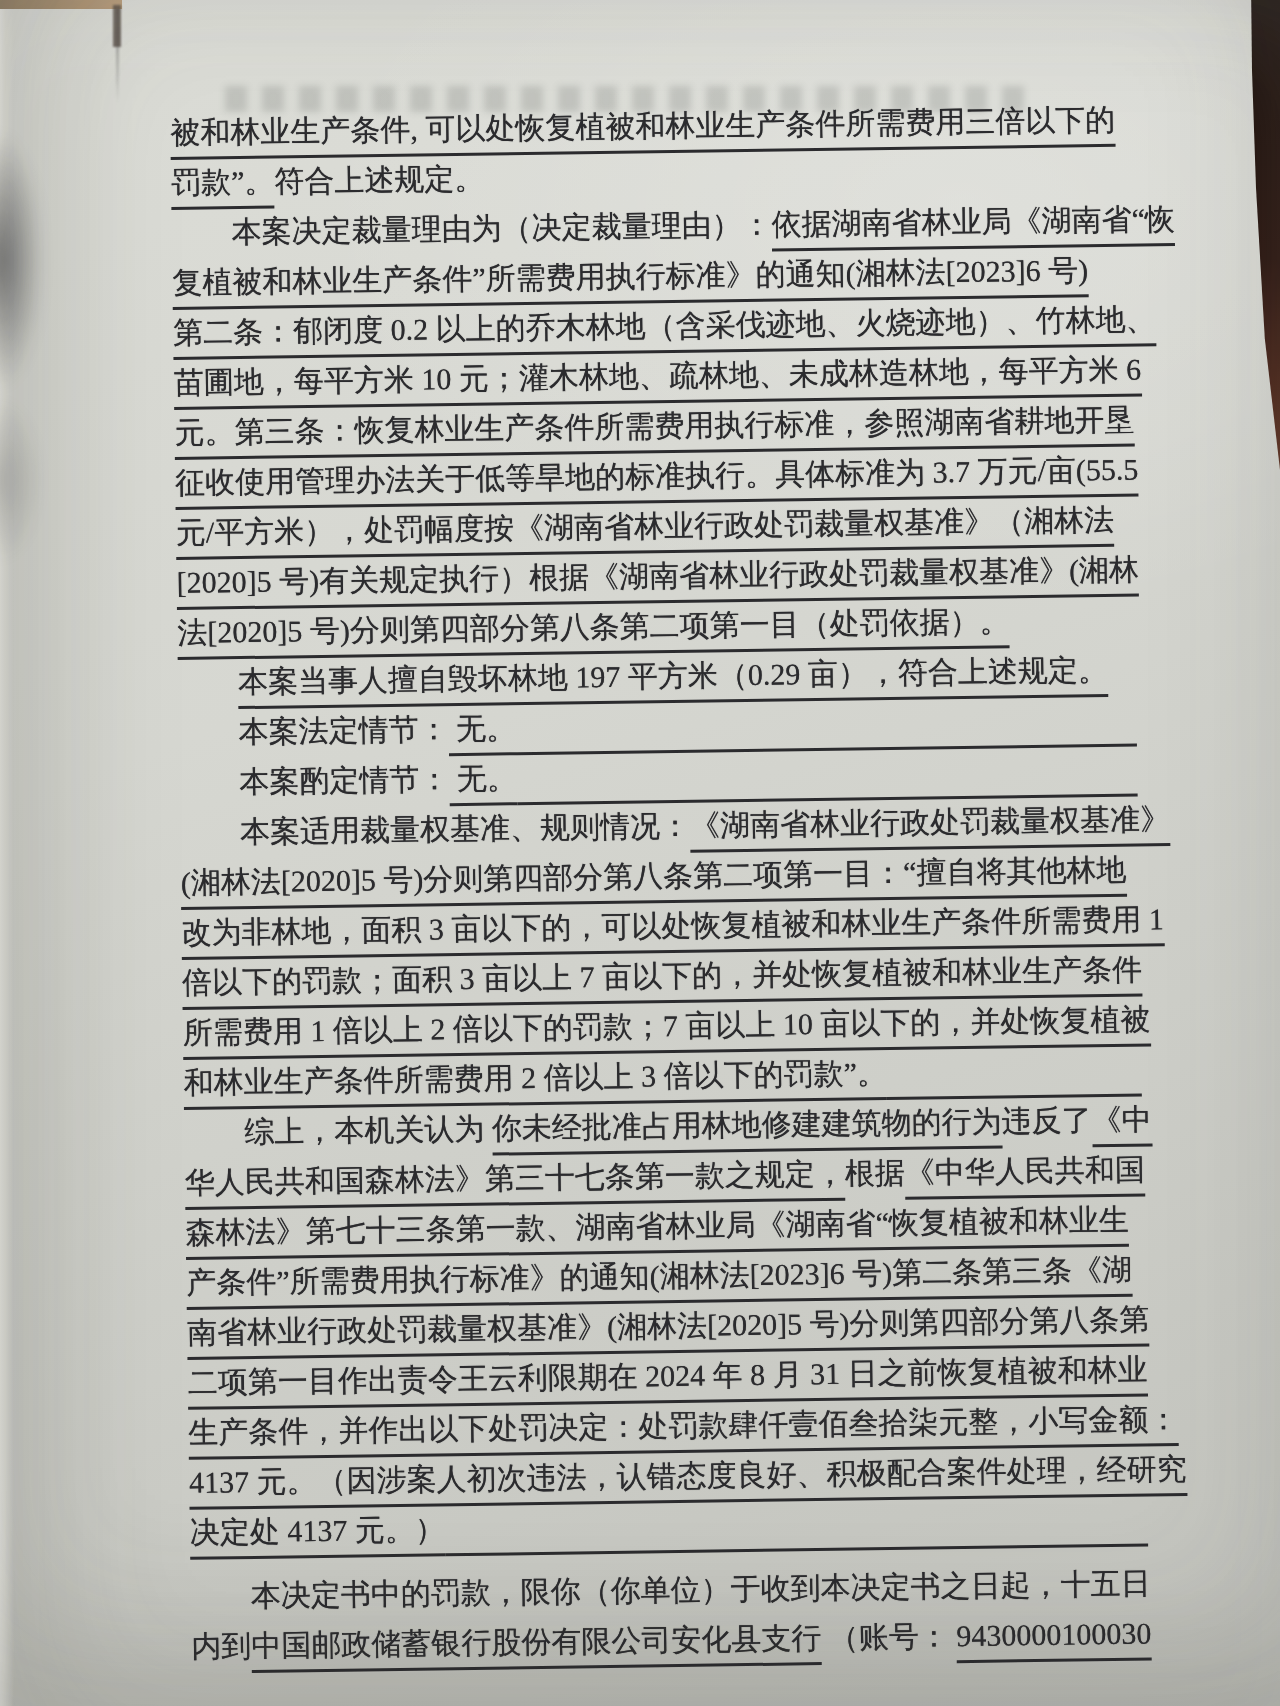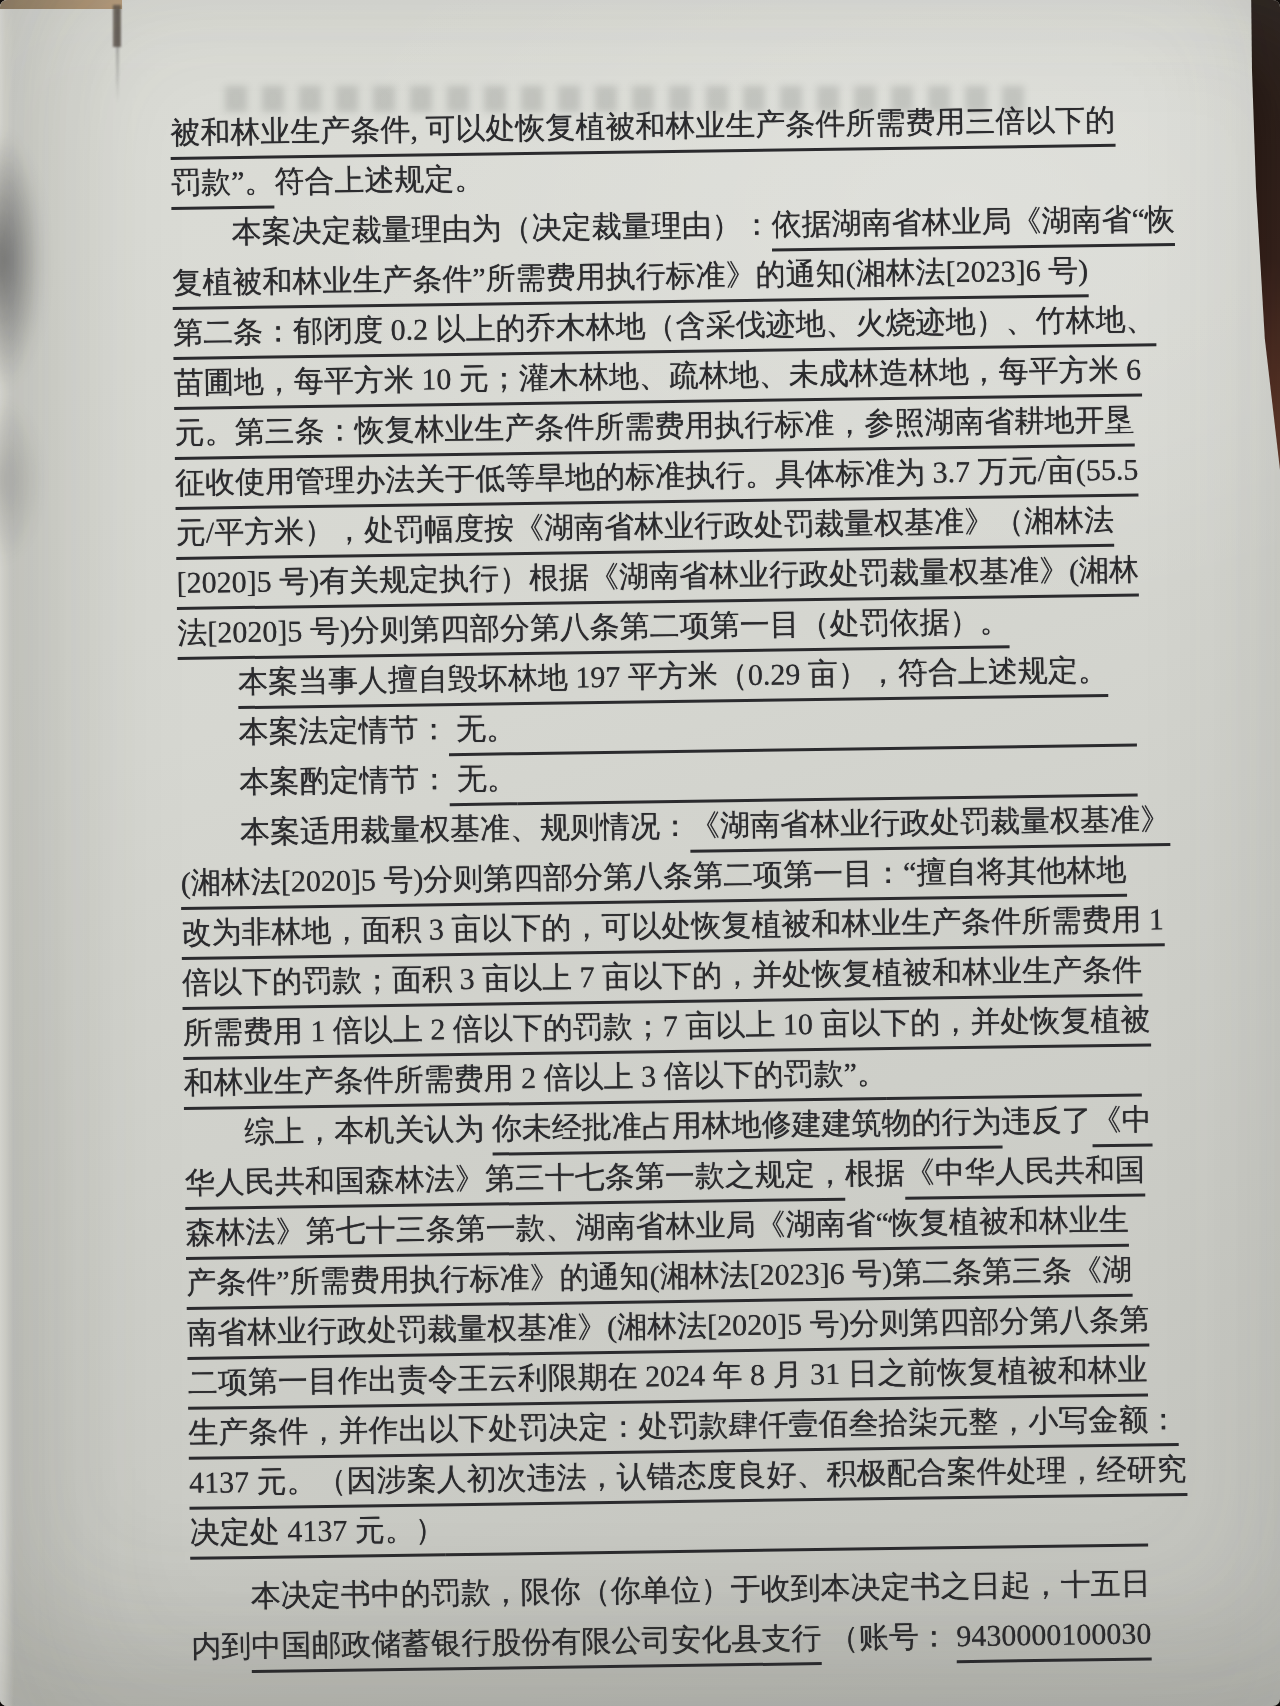--- a/index.html
+++ b/index.html
@@ -9,21 +9,21 @@
     --desk-light:#5a2d1e;
     --edge-tan:#a88d6c;
   }
   html,body{margin:0;padding:0;}
   body{
     width:1280px;height:1706px;overflow:hidden;
     background:#0e0a08;
     font-family:"Liberation Serif","DejaVu Serif",serif;
   }
   .photo{
-    position:relative;width:1280px;height:1706px;overflow:hidden;border-radius:7px;
+    position:relative;width:1280px;height:1706px;overflow:hidden;
   }
   
   .page{
     position:absolute;inset:0;
     background:
       radial-gradient(1100px 700px at 75% 12%, rgba(255,255,255,0.18), rgba(255,255,255,0) 60%),
       linear-gradient(163deg,#dcddd7 0%, var(--paper) 38%, #cdcec8 68%, #c2c3bd 100%);
   }
   
   .vignette{

